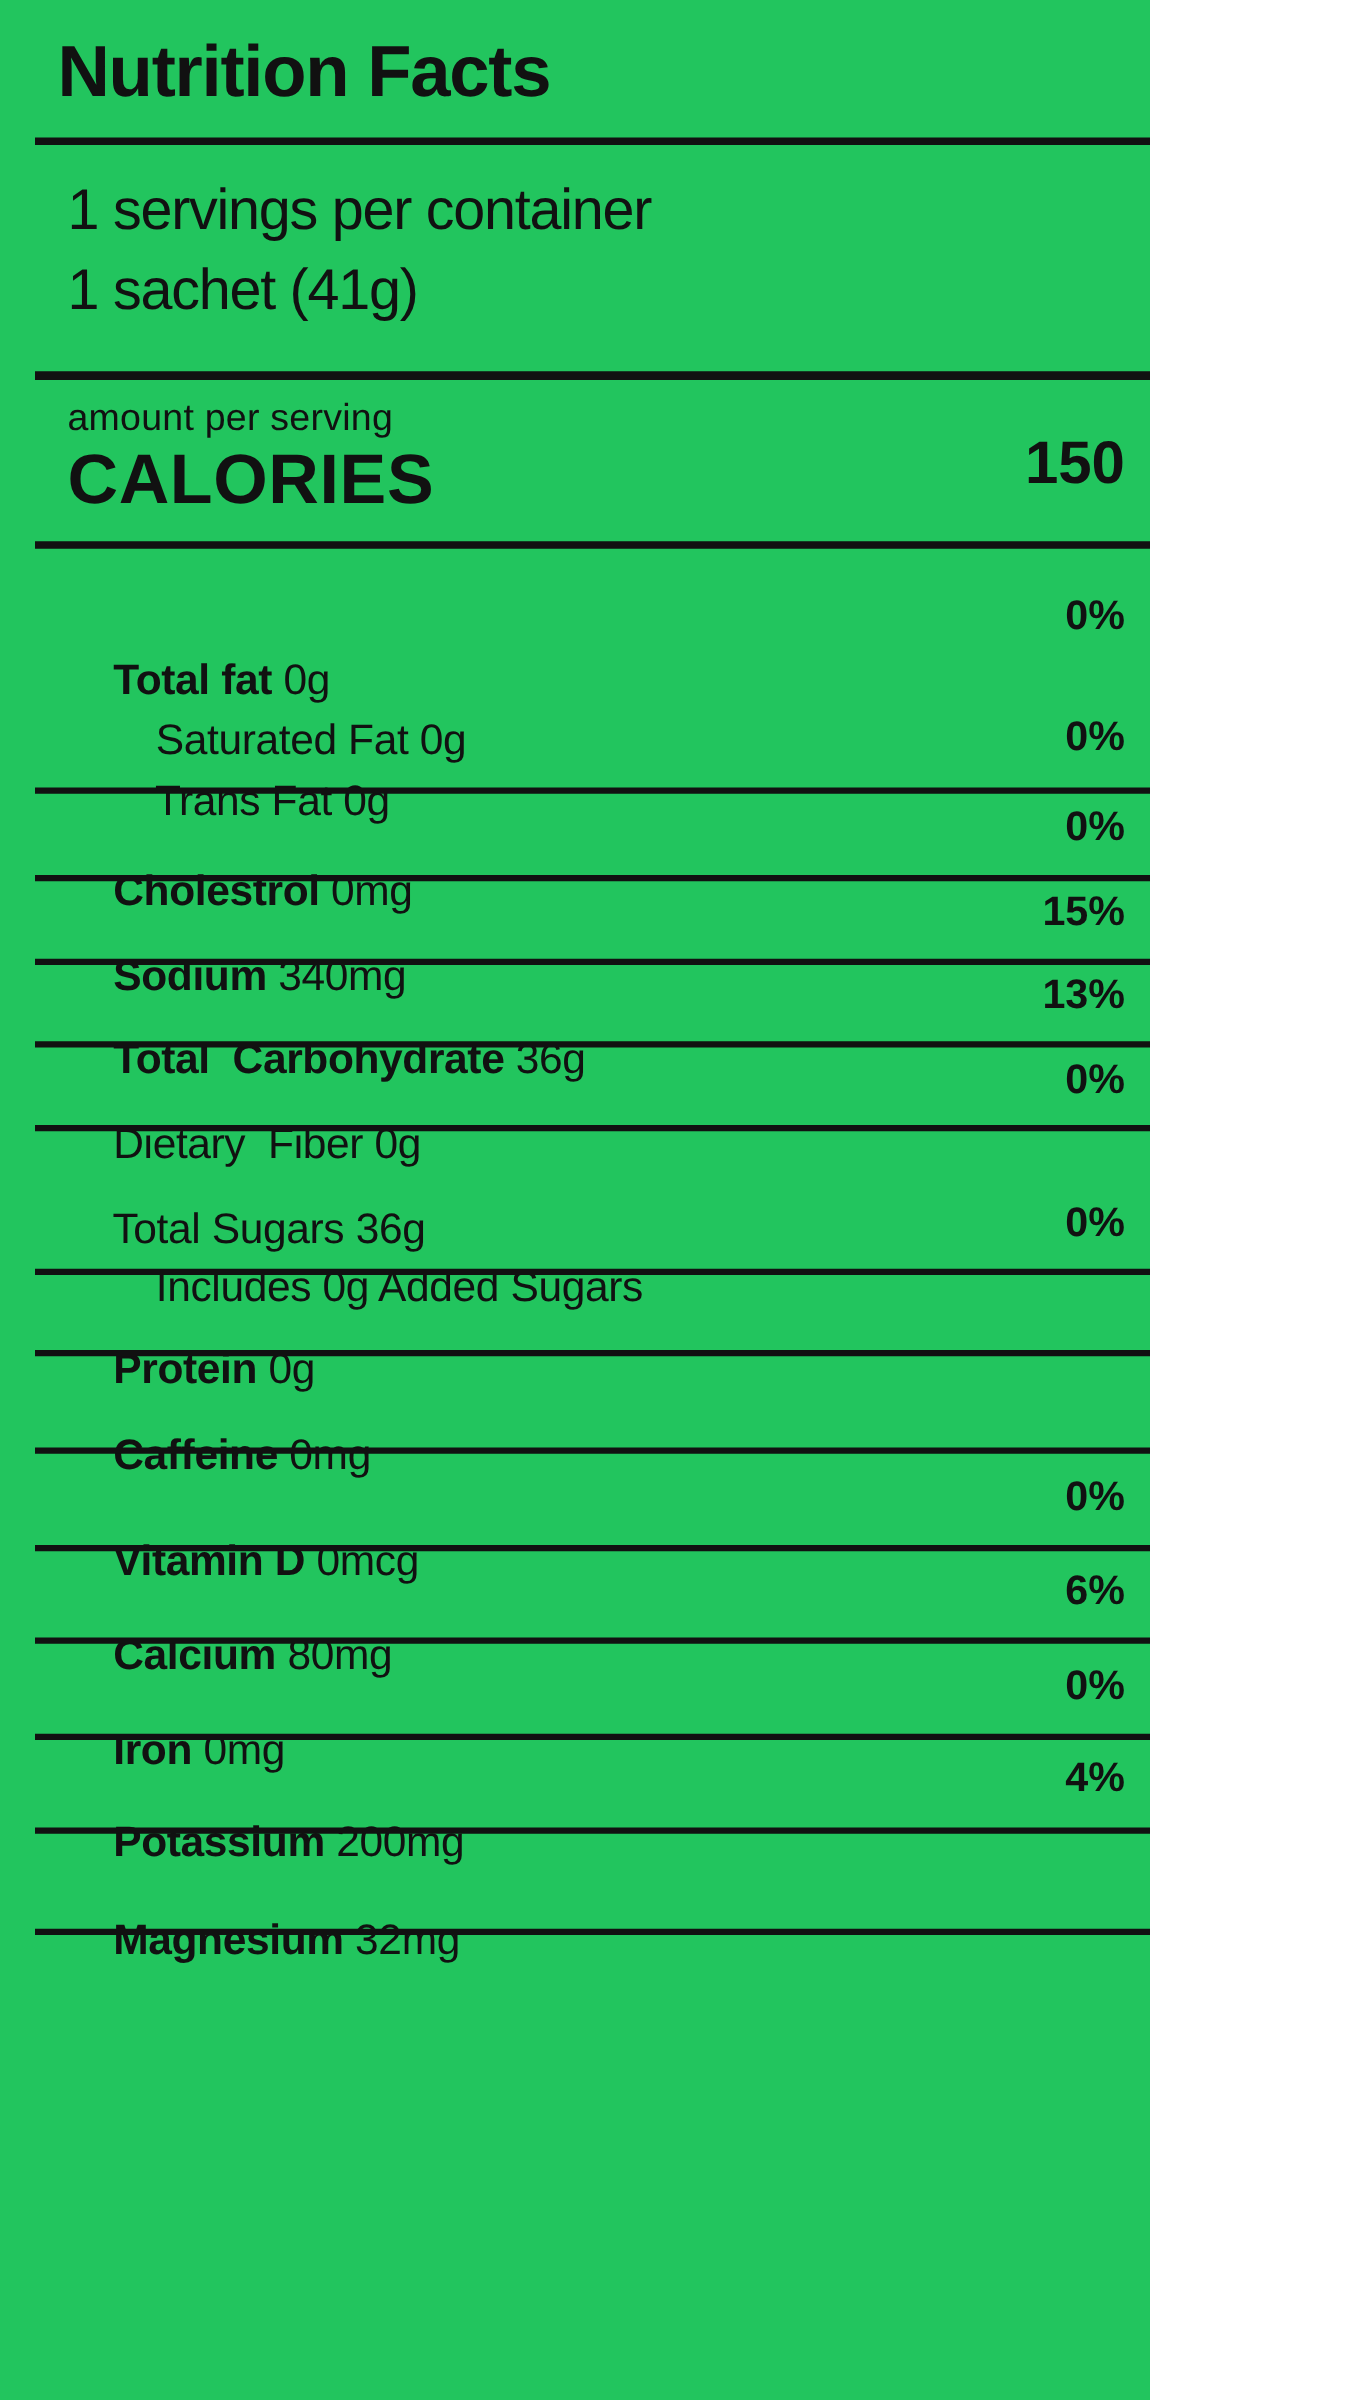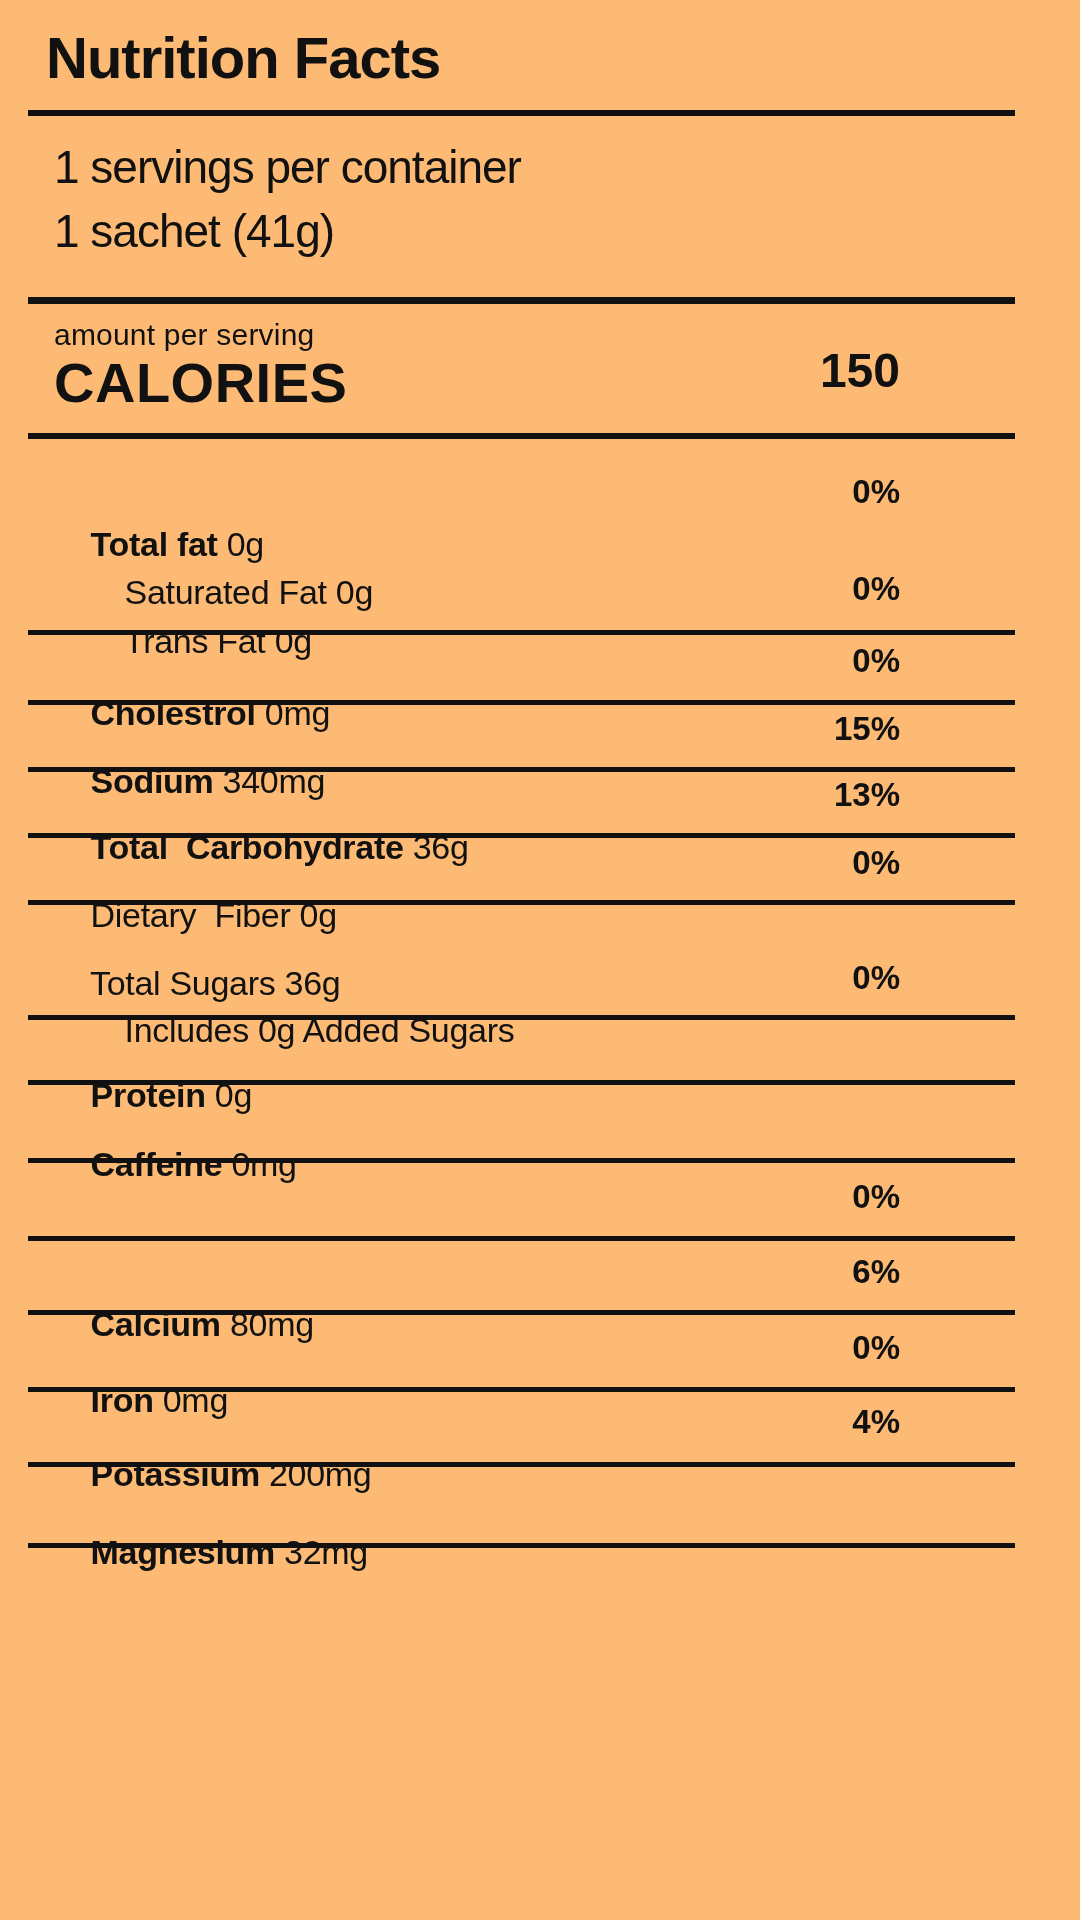--- a/index.html
+++ b/index.html
@@ -1,20 +1,20 @@
 <!DOCTYPE html>
 <html><head>
 <meta charset="utf-8">
 <style>
   html, body { margin: 0; padding: 0; background: #ffffff; }
   .sheet {
     position: relative;
-    width: 1080px;
+    width: 920px;
     height: 1920px;
-    background: #fdba74;
+    background: #22c55e;
     color: #111111;
     font-family: "Liberation Sans", sans-serif;
     overflow: hidden;
   }
   .label { position: absolute; left: 28px; top: 0; width: 987px; height: 1600px; }
 
   .title {
     position: absolute; left: 18px; top: 26px;
     font-size: 58px; font-weight: 700; letter-spacing: -1px;
     line-height: 64px; white-space: pre;
@@ -122,20 +122,21 @@
     <span class="nm"><b class="b">Protein</b><span class="rest"> 0g</span></span>
     
   </div>
         <div class="divider" style="top: 1080px;"></div>
         <div class="row" style="top: 1086px;">
     <span class="nm"><b class="b">Caffeine</b><span class="rest"> 0mg</span></span>
     
   </div>
         <div class="divider" style="top: 1158px;"></div>
         <div class="row" style="top: 1171px;">
+    <span class="nm"><b class="b">Vitamin D</b><span class="rest"> 0mcg</span></span>
     <span class="dv">0%</span>
   </div>
         <div class="divider" style="top: 1236px;"></div>
         <div class="row" style="top: 1246px;">
     <span class="nm"><b class="b">Calcium</b><span class="rest"> 80mg</span></span>
     <span class="dv">6%</span>
   </div>
         <div class="divider" style="top: 1310px;"></div>
         <div class="row" style="top: 1322px;">
     <span class="nm"><b class="b">Iron</b><span class="rest"> 0mg</span></span>

